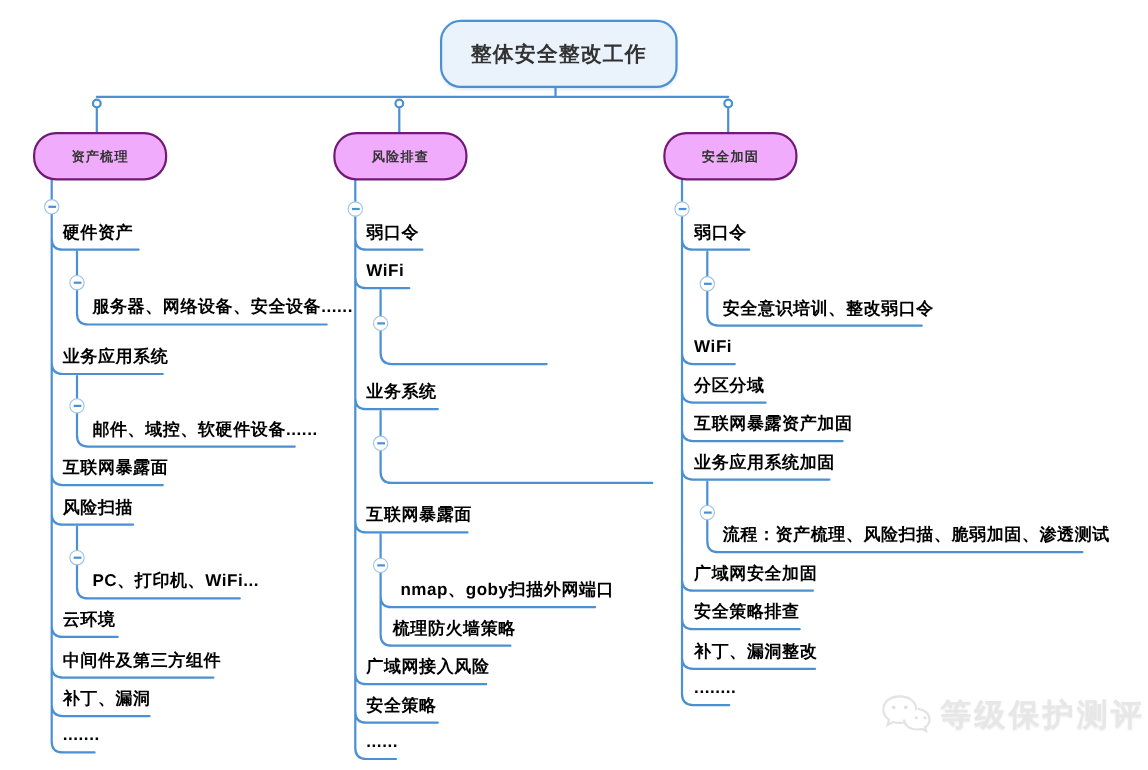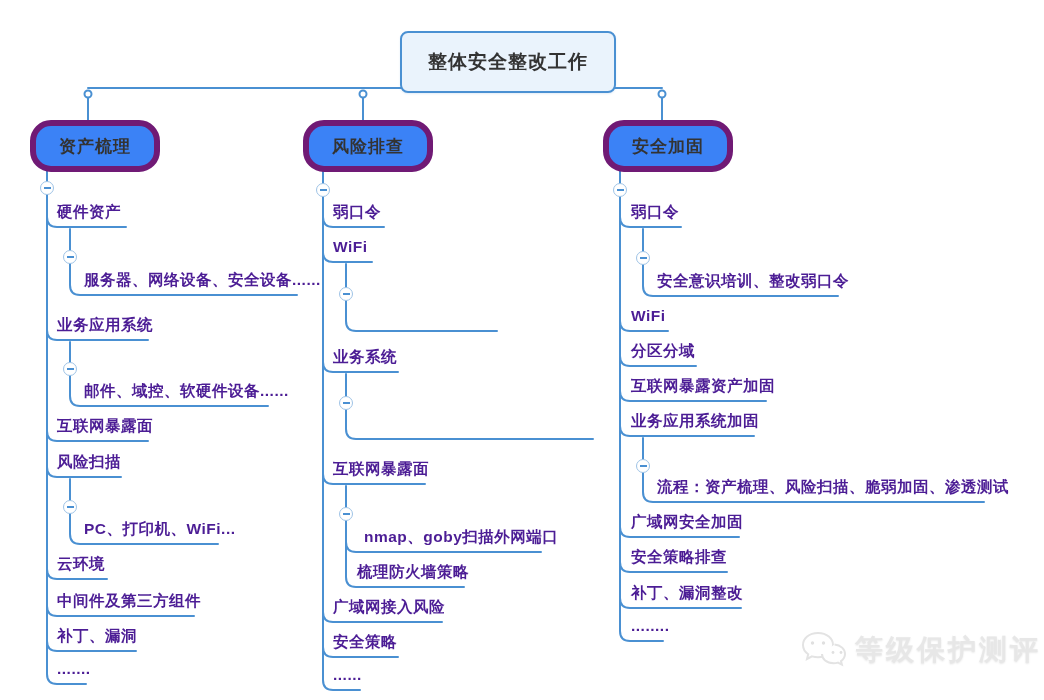--- a/index.html
+++ b/index.html
@@ -2,37 +2,37 @@
 <html><head>
 <meta charset="utf-8">
 <style>
   html,body{margin:0;padding:0;background:#ffffff;}
   .canvas{
     position:relative;width:1044px;height:700px;background:#ffffff;overflow:hidden;
     font-family:"Liberation Sans","DejaVu Sans",sans-serif;color:#333333;
   }
   svg.lines{position:absolute;left:0;top:0;width:1044px;height:700px;}
   .root-node{
-    position:absolute;left:400px;top:31px;width:212px;height:58px;
-    background:#eaf3fc;border:2.5px solid #4a90d2;border-radius:8px;
+    position:absolute;left:400px;top:18px;width:212px;height:58px;
+    background:#eaf3fc;border:2.5px solid #4a90d2;border-radius:19px;
     display:flex;align-items:center;justify-content:center;
     font-size:19px;font-weight:700;letter-spacing:1px;
     box-shadow:0 1px 2px rgba(74,144,210,0.15);
   }
   .branch-pill{
     position:absolute;width:118px;height:40px;top:120px;
-    background:#3b82f6;border:6px solid #701a75;border-radius:21px;
+    background:#f0abfc;border:2px solid #701a75;border-radius:21px;
     display:flex;align-items:center;justify-content:center;
-    font-size:17px;font-weight:700;letter-spacing:1px;
+    font-size:12px;font-weight:700;letter-spacing:1px;
   }
   .pill-asset{left:30px;}
   .pill-risk{left:303px;}
   .pill-harden{left:603px;}
   .item{
-    position:absolute;font-size:15.5px;font-weight:600;color:#4c1d95;
+    position:absolute;font-size:15.5px;font-weight:600;color:#000000;
     white-space:nowrap;letter-spacing:0.5px;line-height:22px;
   }
   .toggle{
     position:absolute;width:14px;height:14px;border-radius:50%;
     background:#ffffff;border:1.5px solid #9ec3e6;box-sizing:border-box;
     display:flex;align-items:center;justify-content:center;
   }
   .toggle .dash{width:7px;height:1.5px;background:#4a90d2;display:block;}
   .watermark{
     position:absolute;left:800px;top:630px;display:flex;align-items:center;gap:7px;

